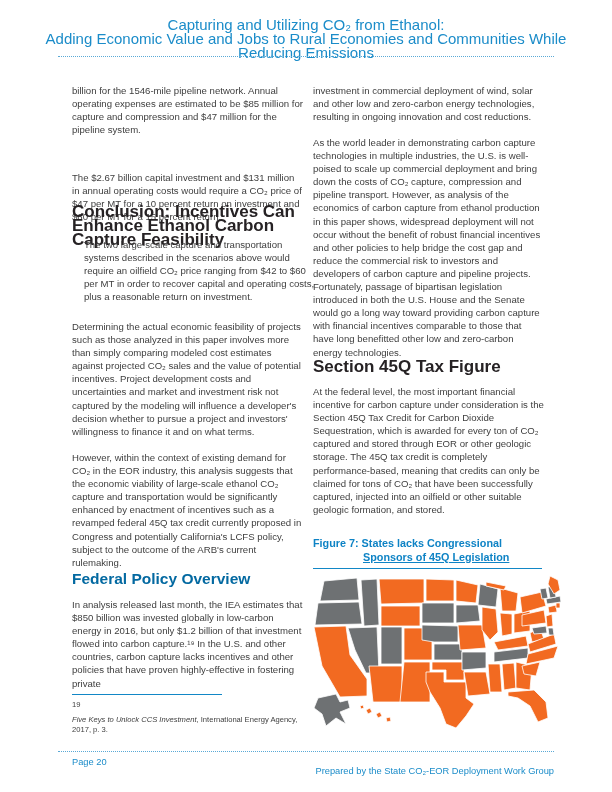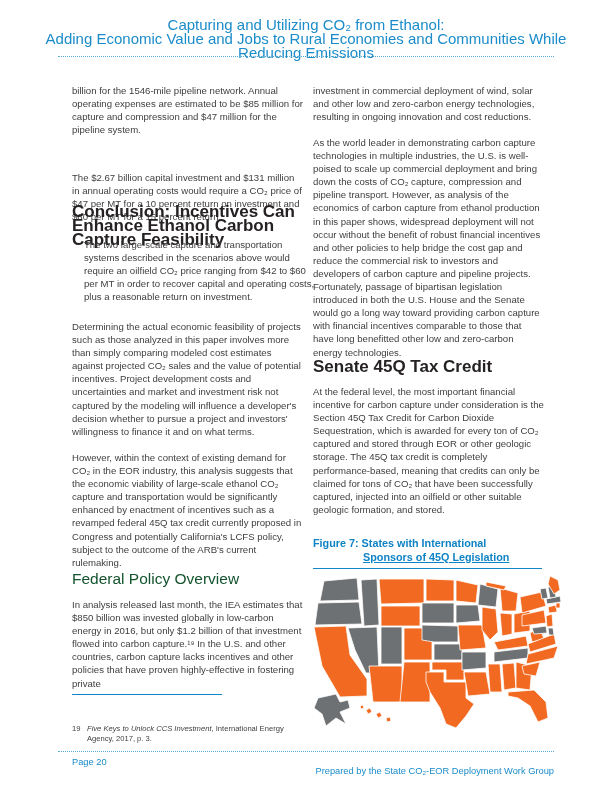--- a/index.html
+++ b/index.html
@@ -15,21 +15,21 @@
   .rule-dotted{position:absolute;left:58px;width:496px;border-top:1px dotted #5aa9d6;height:0;}
   .rule-header{top:56px;}
   .rule-footer{top:751px;}
   
   .col{position:absolute;width:231px;font-size:9.6px;line-height:13.1px;color:#3e3e3e;}
   .col-left{left:72px;}
   .col-right{left:313px;}
   .para{position:absolute;left:0;width:231px;text-align:left;}
   .h-black{position:absolute;left:0;width:231px;font-weight:bold;color:#262224;
     font-size:17px;line-height:14px;}
-  .h-blue-big{position:absolute;left:0;width:240px;font-weight:normal;color:#14532d;
+  .h-blue-big{position:absolute;left:0;width:240px;font-weight:bold;color:#0369a1;
     font-size:15.5px;line-height:18px;}
   .fig-caption{position:absolute;left:0;width:231px;font-weight:bold;color:#0e83c5;
     font-size:10.8px;line-height:13.5px;}
   .fig-caption .cap2{padding-left:50px;text-decoration:underline;}
   .fig-rule{position:absolute;left:0;width:229px;border-top:1.5px solid #1287c6;height:0;}
   .footnote-rule{position:absolute;left:0;width:150px;border-top:1px solid #1287c6;height:0;}
   .footnote{position:absolute;left:0;width:231px;font-size:7.6px;line-height:9.6px;color:#3e3e3e;display:flex;}
   .footnote .fn-num{width:15px;flex:0 0 15px;}
   .footnote .fn-title{font-style:italic;}
   
@@ -53,33 +53,33 @@
   <div class="col col-left">
     <div class="para" style="top:84px;">billion for the 1546-mile pipeline network. Annual operating expenses are estimated to be $85 million for capture and compression and $47 million for the pipeline system.</div>
     <div class="para" style="top:149px;margin-top:22px;">The $2.67 billion capital investment and $131 million in annual operating costs would require a CO₂ price of $47 per MT for a 10 percent return on investment and $60 per MT for a 15 percent return.</div>
     <div class="h-black" style="top:205px;">Conclusion: Incentives Can Enhance Ethanol Carbon Capture Feasibility</div>
     <div class="para" style="top:238px;margin-left:12px;">The two large-scale capture and transportation systems described in the scenarios above would require an oilfield CO₂ price ranging from $42 to $60 per MT in order to recover capital and operating costs, plus a reasonable return on investment.</div>
     <div class="para" style="top:320px;">Determining the actual economic feasibility of projects such as those analyzed in this paper involves more than simply comparing modeled cost estimates against projected CO₂ sales and the value of potential incentives. Project development costs and uncertainties and market and investment risk not captured by the modeling will influence a developer's decision whether to pursue a project and investors' willingness to finance it and on what terms.</div>
     <div class="para" style="top:451px;">However, within the context of existing demand for CO₂ in the EOR industry, this analysis suggests that the economic viability of large-scale ethanol CO₂ capture and transportation would be significantly enhanced by enactment of incentives such as a revamped federal 45Q tax credit currently proposed in Congress and potentially California's LCFS policy, subject to the outcome of the ARB's current rulemaking.</div>
     <div class="h-blue-big" style="top:570px;">Federal Policy Overview</div>
     <div class="para" style="top:598px;">In analysis released last month, the IEA estimates that $850 billion was invested globally in low-carbon energy in 2016, but only $1.2 billion of that investment flowed into carbon capture.¹⁹ In the U.S. and other countries, carbon capture lacks incentives and other policies that have proven highly-effective in fostering private</div>
     <div class="footnote-rule" style="top:694px;"></div>
-    <div class="footnote" style="top:724px;">
+    <div class="footnote" style="top:700px;flex-direction:column;">
       <span class="fn-num">19</span>
       <span><span class="fn-title">Five Keys to Unlock CCS Investment</span><span>, International Energy Agency, 2017, p. 3.</span></span>
     </div>
   </div>
 
   <div class="col col-right">
     <div class="para" style="top:84px;">investment in commercial deployment of wind, solar and other low and zero-carbon energy technologies, resulting in ongoing innovation and cost reductions.</div>
     <div class="para" style="top:136px;">As the world leader in demonstrating carbon capture technologies in multiple industries, the U.S. is well-poised to scale up commercial deployment and bring down the costs of CO₂ capture, compression and pipeline transport. However, as analysis of the economics of carbon capture from ethanol production in this paper shows, widespread deployment will not occur without the benefit of robust financial incentives and other policies to help bridge the cost gap and reduce the commercial risk to investors and developers of carbon capture and pipeline projects. Fortunately, passage of bipartisan legislation introduced in both the U.S. House and the Senate would go a long way toward providing carbon capture with financial incentives comparable to those that have long benefitted other low and zero-carbon energy technologies.</div>
-    <div class="h-black" style="top:360px;">Senate 45Q Tax Credit</div>
+    <div class="h-black" style="top:360px;">Section 45Q Tax Figure</div>
     <div class="para" style="top:385px;">At the federal level, the most important financial incentive for carbon capture under consideration is the Section 45Q Tax Credit for Carbon Dioxide Sequestration, which is awarded for every ton of CO₂ captured and stored through EOR or other geologic storage. The 45Q tax credit is completely performance-based, meaning that credits can only be claimed for tons of CO₂ that have been successfully captured, injected into an oilfield or other suitable geologic formation, and stored.</div>
     <div class="fig-caption" style="top:537px;">
-      <div>Figure 7: States with International</div>
+      <div>Figure 7: States lacks Congressional</div>
       <div class="cap2">Sponsors of 45Q Legislation</div>
     </div>
     <div class="fig-rule" style="top:568px;"></div>
     <div class="map-wrap" style="top:576px;">
       <svg id="usmap" width="252" height="172" viewBox="0 0 252 172">
           <polygon points="14,5 47,2 49,24 10,25" fill="#6E7173" stroke="#ffffff" stroke-width="0.8"></polygon>
           <polygon points="8,27 49,26 52,48 5,49" fill="#6E7173" stroke="#ffffff" stroke-width="0.8"></polygon>
           <polygon points="51,4 67,3 69,49 54,50" fill="#6E7173" stroke="#ffffff" stroke-width="0.8"></polygon>
           <polygon points="38,52 67,51 69,97 56,97 45,74" fill="#6E7173" stroke="#ffffff" stroke-width="0.8"></polygon>
           <polygon points="4,51 36,50 40,79 57,103 57,120 30,121 12,90" fill="#F26A21" stroke="#ffffff" stroke-width="0.8"></polygon>

